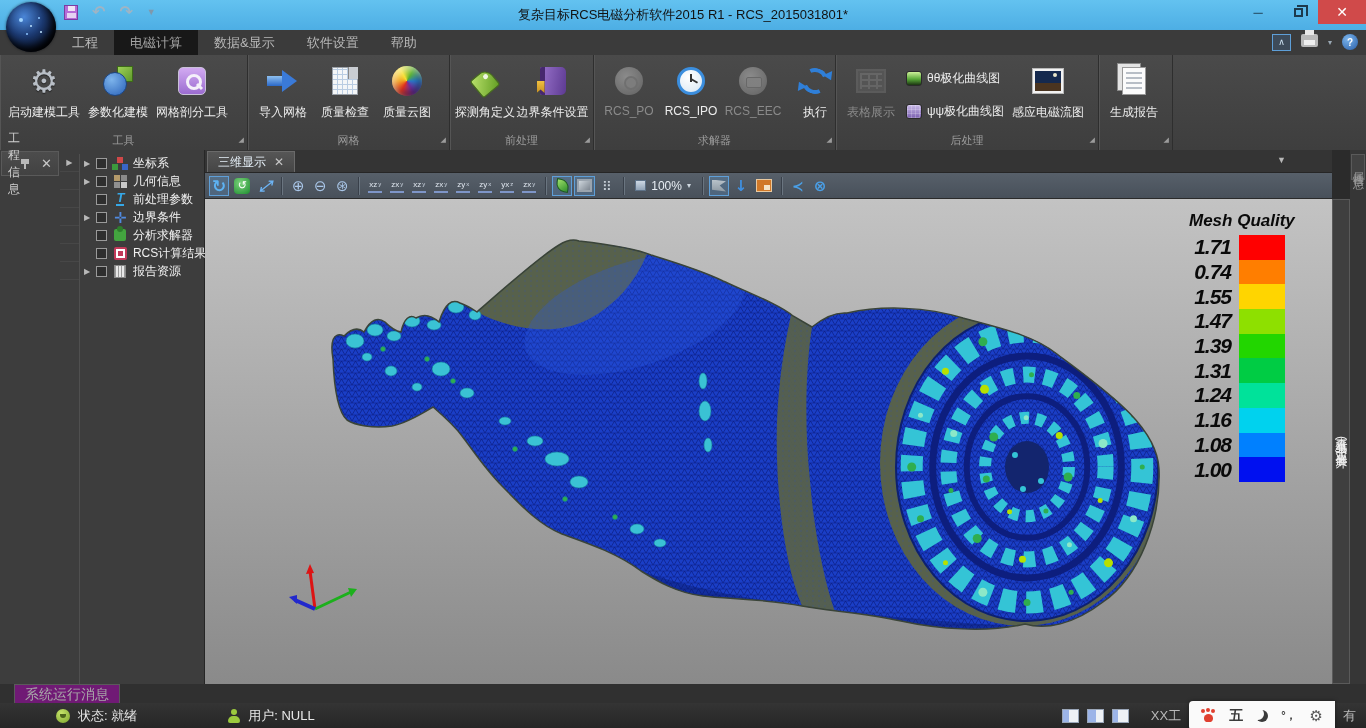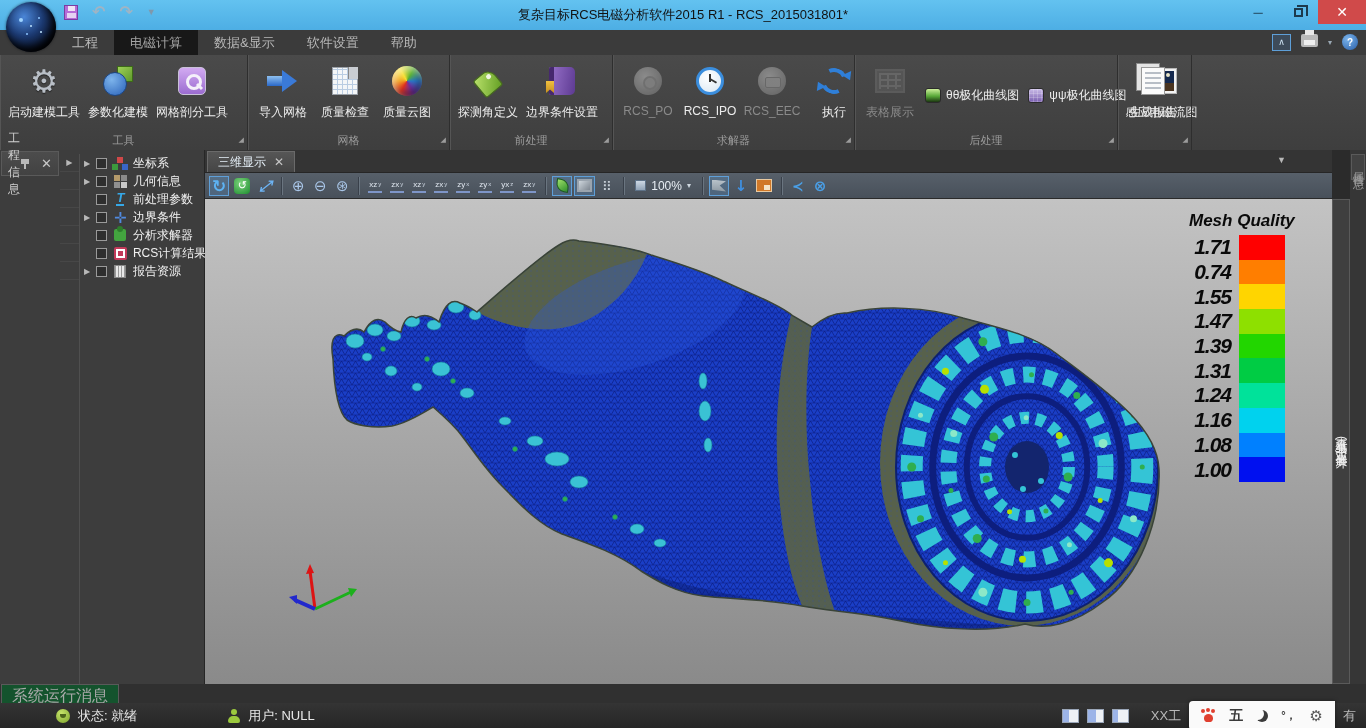--- a/index.html
+++ b/index.html
@@ -43,21 +43,21 @@
   
   #ribbon { position:absolute; top:55px; left:0; width:1366px; height:95px; background:linear-gradient(#4a4a4a,#3e3e3e); display:flex; }
   .rgroup { position:relative; border-right:1px solid #2e2e2e; box-shadow:1px 0 0 #555 inset; display:flex; flex-direction:column; }
   .rgroup-items { flex:1; display:flex; align-items:flex-start; padding:3px 4px 0 4px; }
   .rgroup-label { height:17px; text-align:center; font-size:11px; color:#9c9c9c; line-height:15px; position:relative; }
   .launcher { position:absolute; right:3px; bottom:3px; font-size:7px; color:#9c9c9c; }
   .rbtn { display:flex; flex-direction:column; align-items:center; justify-content:flex-start; padding:3px 4px 0 4px; min-width:62px; height:74px; }
   .rbtn .ric { height:40px; display:flex; align-items:center; justify-content:center; }
   .rbtn .rlabel { font-size:12px; color:#ececec; white-space:nowrap; margin-top:3px; }
   .rbtn.disabled .rlabel { color:#8a8a8a; }
-  .smallcol { display:flex; flex-direction:row; justify-content:center; gap:9px; height:74px; padding:0 4px; }
+  .smallcol { display:flex; flex-direction:column; justify-content:center; gap:16px; height:74px; padding:0 4px; }
   .sbtn { display:flex; align-items:center; gap:5px; font-size:12px; color:#ececec; white-space:nowrap; }
 
   
   .ri-gear { font-family:"DejaVu Sans",sans-serif; font-size:31px; color:#b9bfc7; text-shadow:0 1px 1px #222; line-height:34px; }
   .ri-param { position:relative; width:34px; height:32px; }
   .ri-param::before { content:""; position:absolute; right:2px; top:1px; width:14px; height:14px; background:linear-gradient(135deg,#9ed157,#5f9a2c); border:1px solid #3c6a18; }
   .ri-param::after { content:""; position:absolute; left:2px; top:7px; width:22px; height:22px; border-radius:50%; background:radial-gradient(circle at 35% 30%,#7db4ec,#2a62b8); border:1px solid #1c4684; }
   .ri-meshtool { width:28px; height:28px; border-radius:5px; background:linear-gradient(#d2aaf2,#9b6cd0); border:1px solid #c9c1d8; position:relative; }
   .ri-meshtool::before { content:""; position:absolute; left:7px; top:6px; width:10px; height:10px; border:3px solid #f4f0fa; border-radius:50%; }
   .ri-meshtool::after { content:""; position:absolute; left:17px; top:17px; width:7px; height:3px; background:#f4f0fa; transform:rotate(45deg); }
@@ -169,21 +169,21 @@
   
   #right-strips { width:34px; display:flex; }
   #results-bar { width:18px; margin-top:49px; background:#3f3f3f; border:1px solid #5a5a5a; display:flex; align-items:center; justify-content:center; }
   #results-bar span { writing-mode:vertical-rl; font-size:12px; color:#f0f0f0; letter-spacing:2px; }
   #props-strip { width:16px; background:#363636; position:relative; }
   #props-tab { position:absolute; top:4px; left:1px; width:14px; padding:8px 0; background:#424242; border:1px solid #5a5a5a; display:flex; justify-content:center; }
   #props-tab span { writing-mode:vertical-rl; font-size:11px; color:#9a9a9a; letter-spacing:2px; }
 
   
   #msgrow { position:absolute; top:684px; left:0; width:1366px; height:19px; background:#303030; }
-  #msg-tab { display:inline-block; margin-left:1px; padding:1px 10px 2px 10px; border:1px solid #5a5a5a; border-bottom:none; background:#14532d; color:#a8a8a8; font-size:16px; }
+  #msg-tab { display:inline-block; margin-left:14px; padding:1px 10px 2px 10px; border:1px solid #5a5a5a; border-bottom:none; background:#701a75; color:#a8a8a8; font-size:14px; }
   #statusbar { position:absolute; top:703px; left:0; width:1366px; height:25px; background:linear-gradient(#343434,#262626); display:flex; align-items:center; padding:0 10px; }
   .status-dot { width:14px; height:14px; border-radius:50%; background:radial-gradient(circle at 38% 30%,#c6e46a,#7da32c); margin:0 8px 0 46px; position:relative; }
   .status-dot::after { content:""; position:absolute; left:4px; top:5px; width:6px; height:4px; border-radius:0 0 4px 4px; background:#4c641c; }
   .sb-text { font-size:13px; color:#e8e8e8; }
   .user-ic { position:relative; width:13px; height:14px; margin:0 8px 0 90px; }
   .user-ic::before { content:""; position:absolute; left:4px; top:0; width:6px; height:6px; border-radius:50%; background:#9bc93e; }
   .user-ic::after { content:""; position:absolute; left:1px; top:7px; width:12px; height:7px; border-radius:5px 5px 2px 2px; background:#9bc93e; }
   #sb-right { margin-left:auto; display:flex; align-items:center; gap:8px; }
   .layout-ic { width:17px; height:14px; background:#eef1f5; border:1px solid #9aa6b8; }
   .layout-ic.l1 { box-shadow:inset 6px 0 0 #9cb4e8; }
@@ -278,21 +278,21 @@
           </div>
           <div class="rbtn">
             <div class="ric">
               <span class="ri-qcloud"></span>
             </div>
             <div class="rlabel">质量云图</div>
           </div>
         </div>
         <div class="rgroup-label">网格<span class="launcher">◢</span></div>
       </div>
-      <div class="rgroup" style="width: 163px;">
+      <div class="rgroup" style="width: 144px;">
         <div class="rgroup-items">
           <div class="rbtn">
             <div class="ric">
               <span class="ri-tag"></span>
             </div>
             <div class="rlabel">探测角定义</div>
           </div>
           <div class="rbtn">
             <div class="ric">
               <span class="ri-book"></span>

